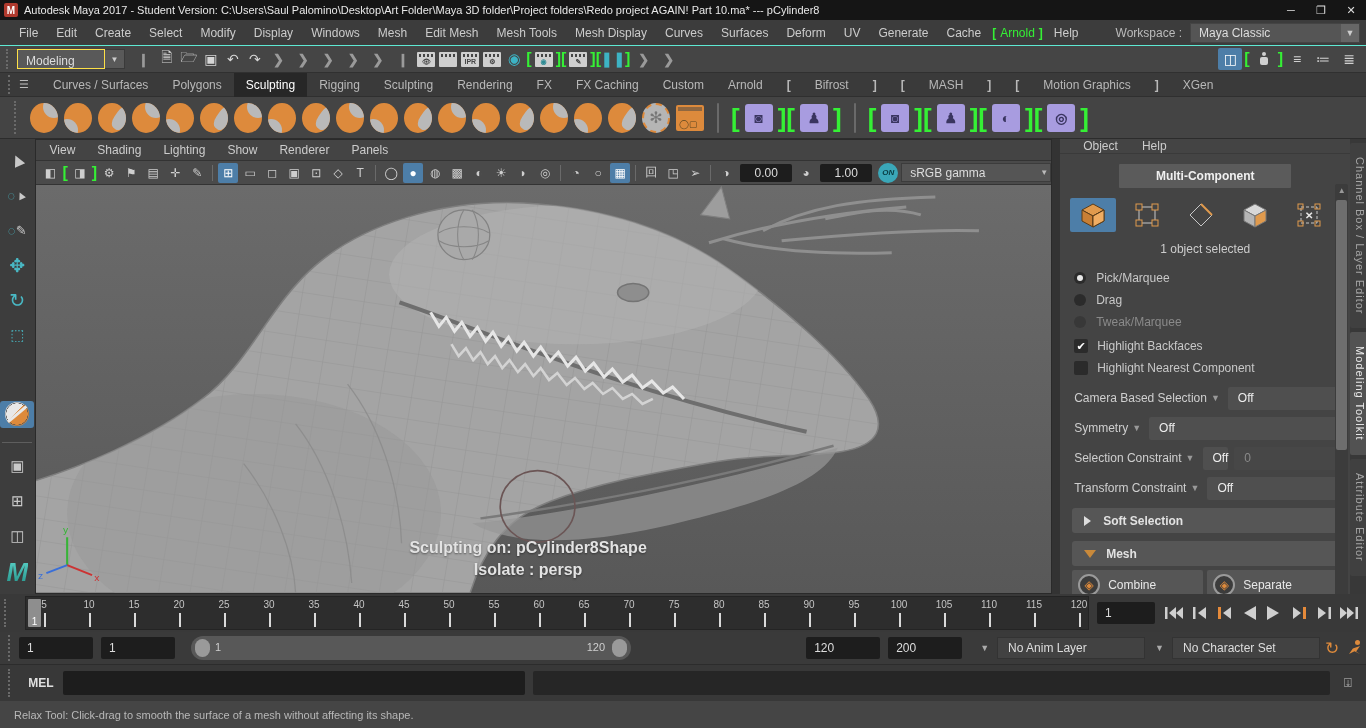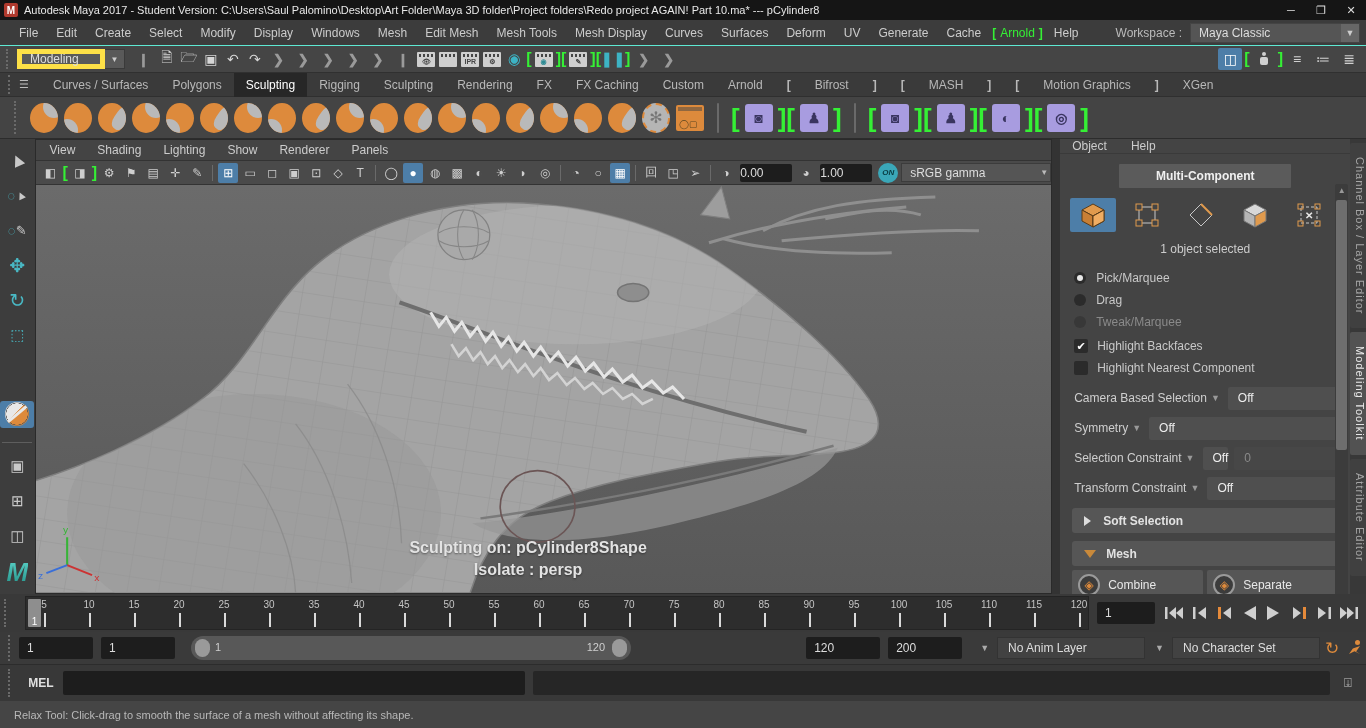--- a/index.html
+++ b/index.html
@@ -21,21 +21,21 @@
   .workspace { margin-left:auto; display:flex; align-items:center; margin-right:6px; }
   .workspace-label { color:#bbb; margin-right:8px; }
   .workspace-select { width:170px; height:20px; background:#555; border:1px solid #444; display:flex; align-items:center;
                       padding-left:8px; color:#ddd; position:relative; }
   .workspace-select .arr { position:absolute; right:0; top:0; width:18px; height:18px; background:#666;
                       display:flex; align-items:center; justify-content:center; color:#ccc; font-size:9px; }
 
   
   .statusline { height:27px; background:#454545; border-bottom:1px solid #303030; padding-left:2px; }
   .grip { width:7px; height:80%; border-left:2px dotted #6a6a6a; margin:0 4px; }
-  .mode-select { width:88px; height:20px; background:#595959; border:5px solid #fde047; display:flex; align-items:center;
+  .mode-select { width:88px; height:20px; background:#595959; border:1px solid #fde047; display:flex; align-items:flex-end;
                  padding-left:8px; color:#ddd; }
   .mode-arrow { width:20px; height:20px; background:#595959; border:1px solid #3a3a3a; border-left:none;
                 display:flex; align-items:center; justify-content:center; font-size:8px; color:#ccc; margin-right:6px; }
   .sl-sep { color:#9a9a9a; font-size:13px; margin:0 7px; font-weight:bold; }
   .sl-icon { width:22px; height:22px; display:flex; align-items:center; justify-content:center; color:#d5d5d5; font-size:14px; }
   .sl-icon.teal { color:#3db3c4; font-size:15px; }
   .board { width:18px; height:15px; background:#cfcfcf; border-radius:1px; position:relative; }
   .board:before { content:""; position:absolute; top:2px; left:2px; right:2px; height:3px;
                   background:repeating-linear-gradient(90deg,#454545 0 2px,transparent 2px 4px); }
   .board .bl { position:absolute; bottom:2px; left:3px; right:3px; top:7px; display:flex; align-items:center;
@@ -89,33 +89,33 @@
 
   .vp-wrap { flex:1; display:flex; flex-direction:column; background:#3d3d3d; margin-right:8px; border:1px solid #2a2a2a; }
   .vp-menubar { height:21px; background:#444; display:flex; align-items:center; padding-left:14px; border-bottom:1px solid #333; }
   .vp-menu { margin-right:22px; color:#ccc; }
   .vp-toolbar { height:24px; background:#4a4a4a; display:flex; align-items:center; padding-left:4px; border-bottom:1px solid #333; overflow:hidden;}
   .vpi { width:20px; height:20px; display:flex; align-items:center; justify-content:center; color:#cfcfcf; font-size:12px;
          border-radius:2px; margin:0 1px; flex:none; }
   .vpi.active { background:#4d7ea8; color:#fff; }
   .vpi-sep { width:1px; height:16px; background:#6a6a6a; margin:0 4px; flex:none; }
   .vp-field { width:52px; height:18px; background:#1d1d1d; border-radius:2px; color:#ddd; display:flex; align-items:center;
-              justify-content:flex-start; margin:0 3px; flex:none; }
+              justify-content:center; margin:0 3px; flex:none; }
   .on-badge { width:20px; height:20px; border-radius:50%; background:#3aa7b8; color:#083a40; font-size:8px; font-weight:bold;
               display:flex; align-items:center; justify-content:center; flex:none; margin:0 3px;font-style:italic; }
   .ct-select { width:150px; height:19px; background:#555; border:1px solid #3c3c3c; color:#ddd; display:flex; align-items:center;
                padding-left:8px; position:relative; flex:none; }
   .ct-select .arr { position:absolute; right:2px; font-size:8px; color:#bbb; }
 
   .canvas { position:relative; flex:1; background:linear-gradient(#6b6b6b,#585858); overflow:hidden; }
   .hud { position:absolute; left:48.5%; transform:translateX(-50%); color:#e3e3e3; font-weight:bold; font-size:16px;
          text-shadow:0 1px 2px rgba(0,0,0,.45); white-space:nowrap; }
 
   .tool-panel { width:318px; background:#444; display:flex; flex-direction:column; position:relative; }
-  .tp-menubar { height:22px; display:flex; align-items:center; padding-left:12px; background:#444; border-bottom:1px solid #3a3a3a; }
+  .tp-menubar { height:22px; display:flex; align-items:center; padding-left:23px; background:#444; border-bottom:1px solid #3a3a3a; }
   .tp-menu { margin-right:24px; color:#ccc; }
   .tp-body { flex:1; padding-top:8px; position:relative; }
   .tp-header-btn { width:172px; height:24px; background:#5b5b5b; margin:2px auto 10px; display:flex; align-items:center;
                    justify-content:center; color:#f0f0f0; font-weight:bold; border-radius:1px; }
   .tp-icons { display:flex; justify-content:space-between; padding:0 18px 0 10px; margin-bottom:10px; }
   .tp-icon { width:46px; height:34px; display:flex; align-items:center; justify-content:center; border-radius:2px; }
   .tp-icon.selected { background:#4d7ea8; }
   .sel-status { text-align:center; color:#ccc; margin-bottom:12px; }
   .radio-row, .check-row { display:flex; align-items:center; height:20px; margin:2px 0 2px 14px; }
   .radio { width:12px; height:12px; border-radius:50%; background:#2b2b2b; margin-right:10px; position:relative; }

